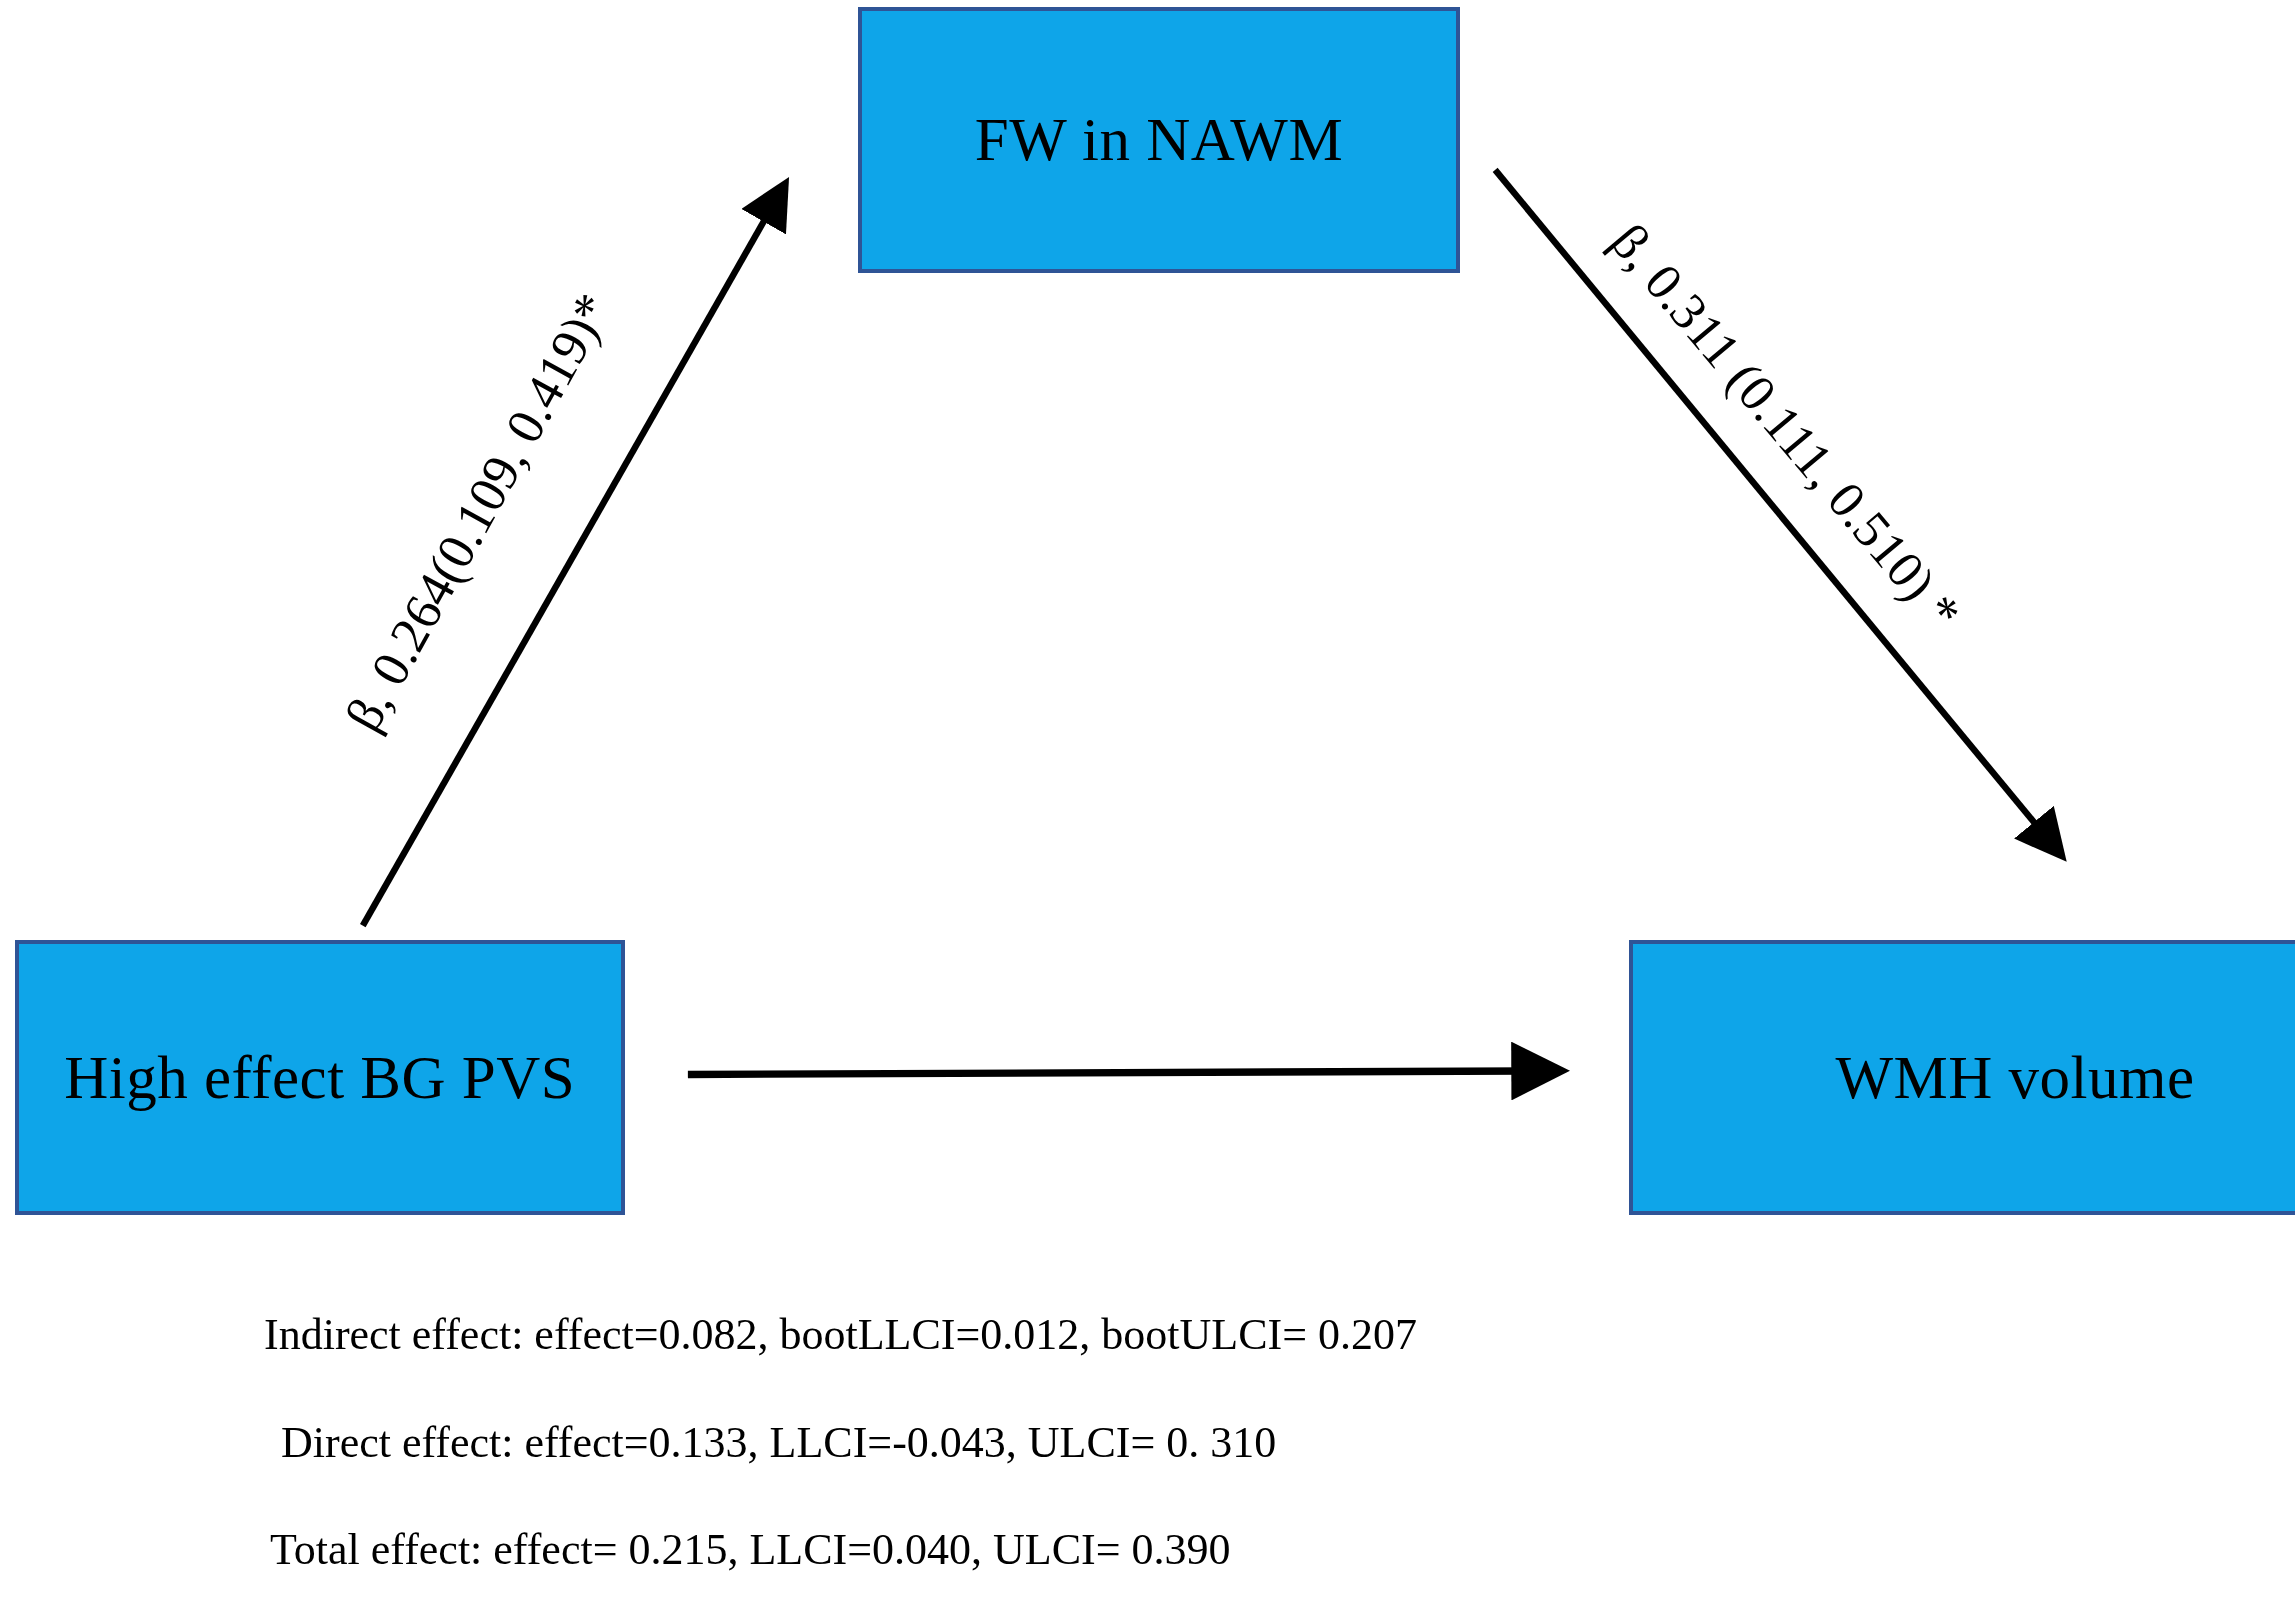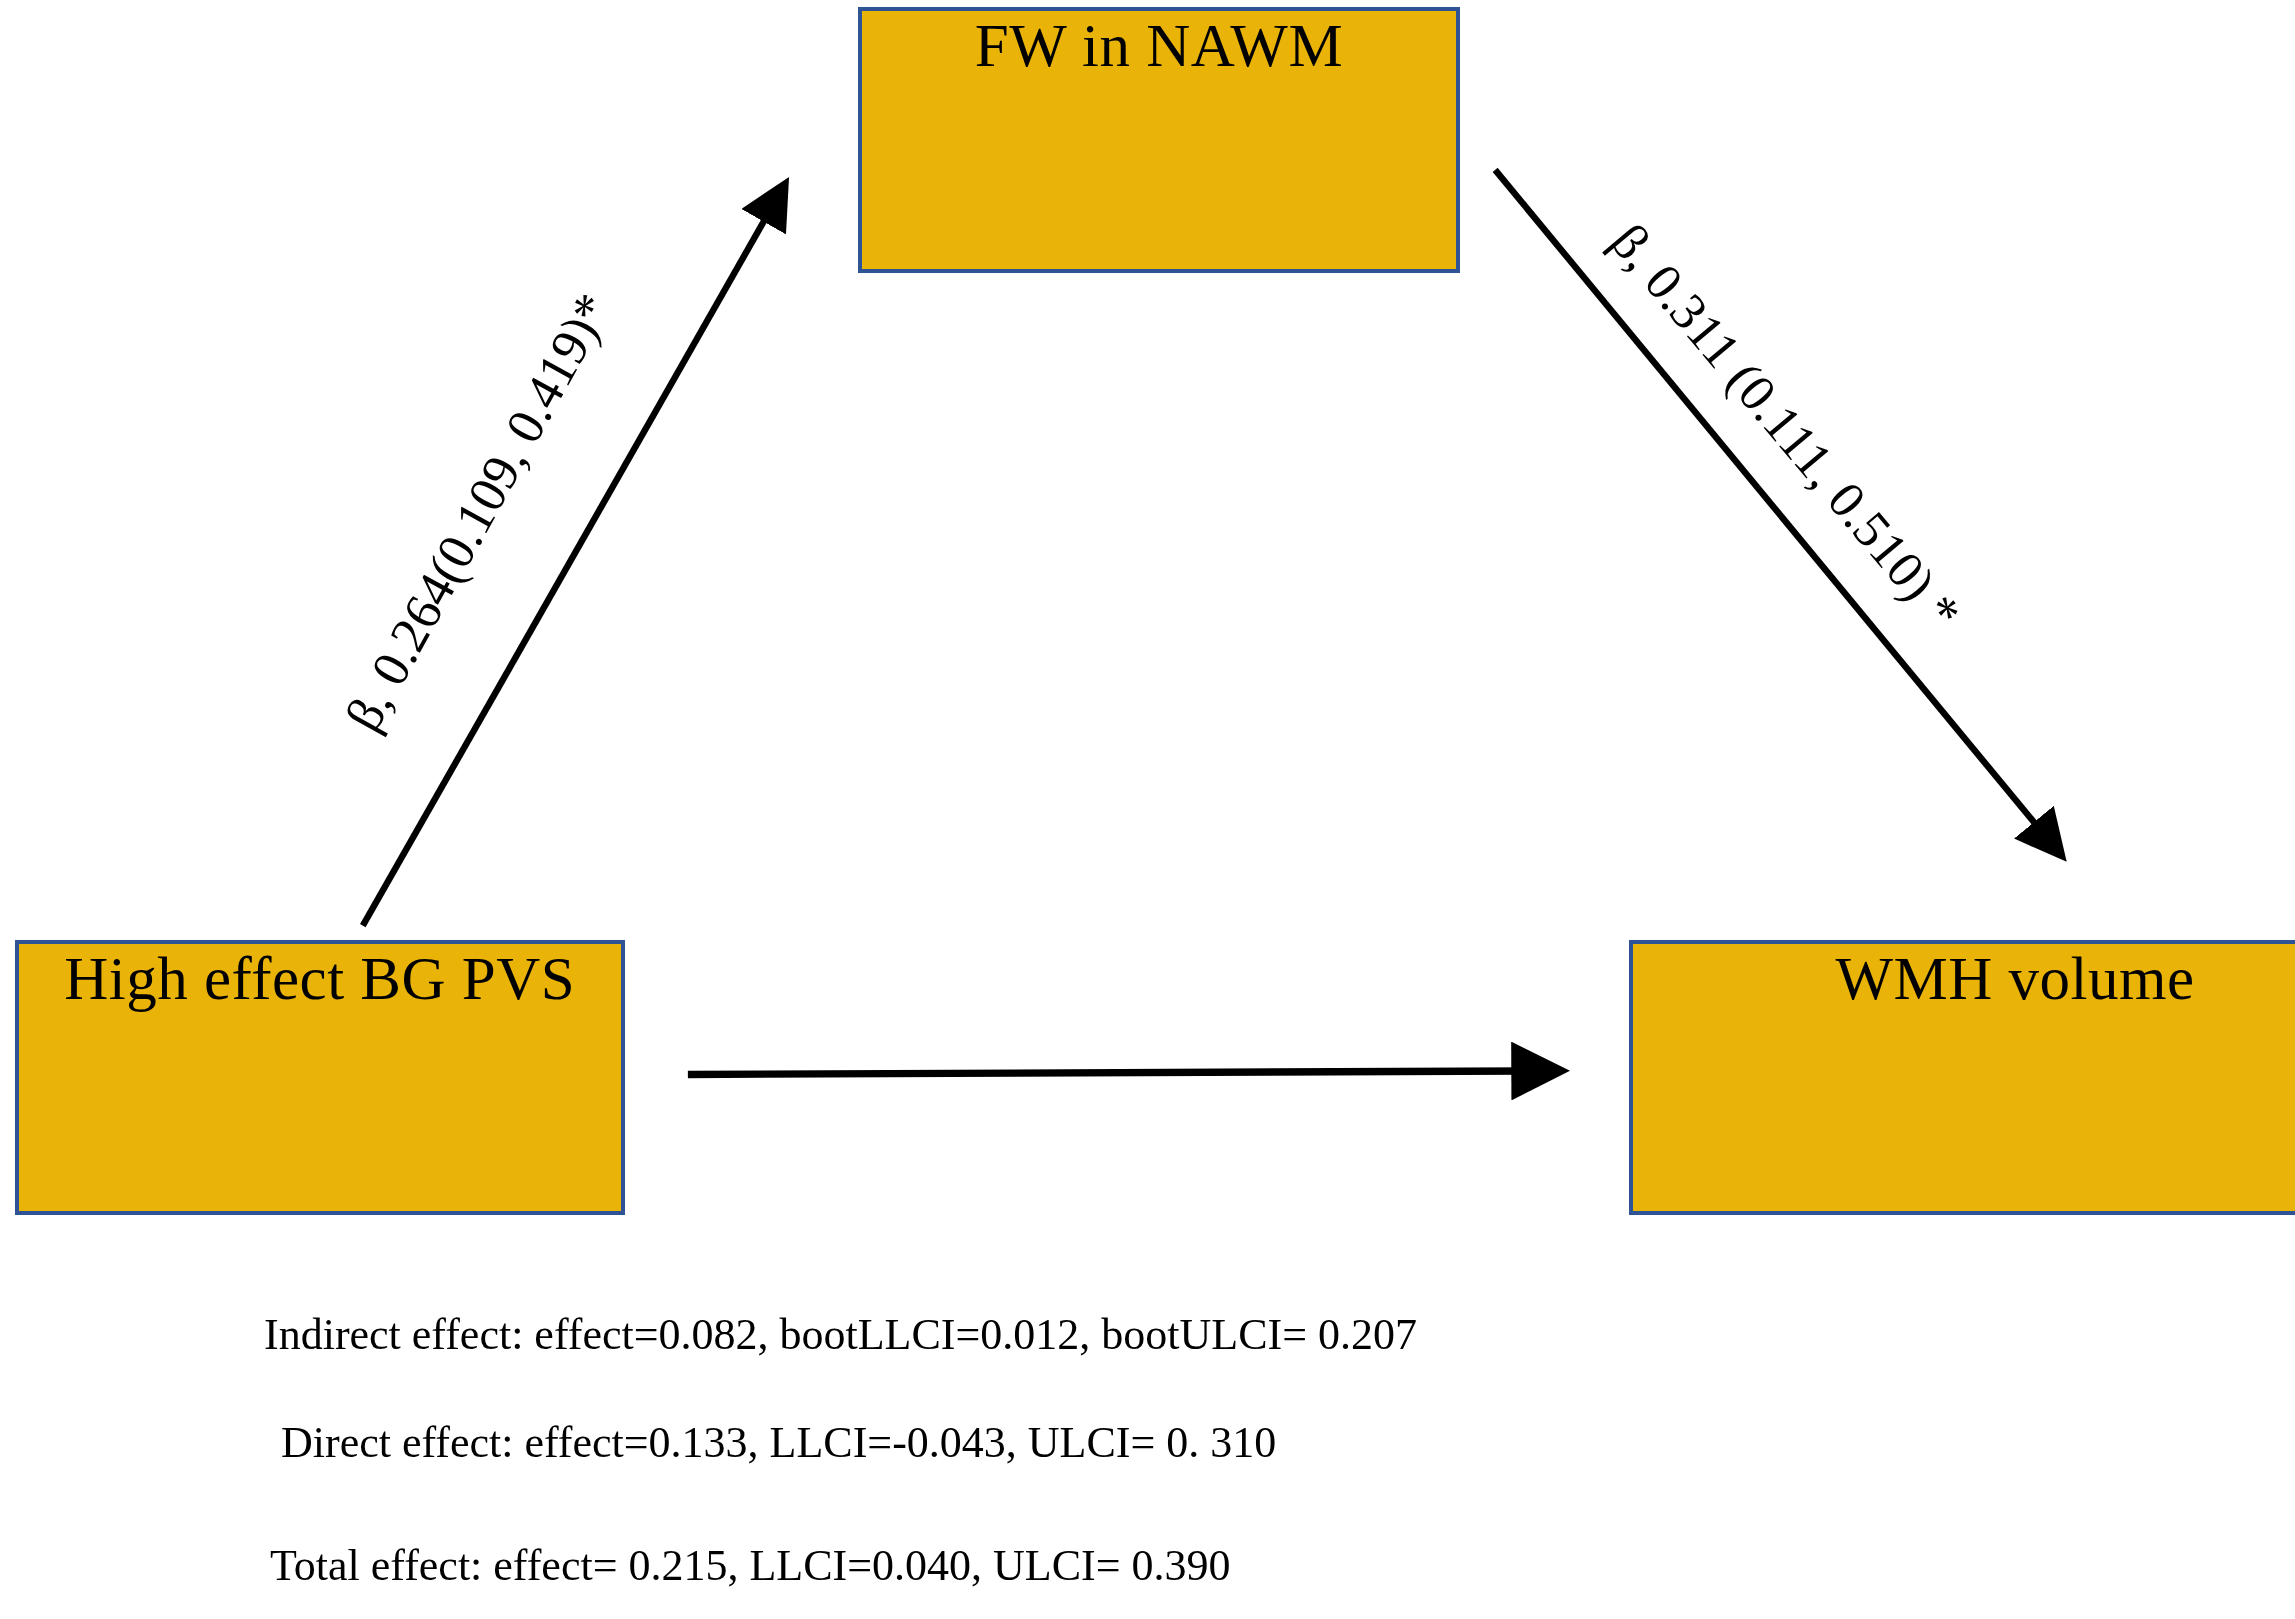--- a/index.html
+++ b/index.html
@@ -13,23 +13,24 @@
     overflow: hidden;
   }
   .arrow-layer {
     position: absolute;
     left: 0; top: 0;
     width: 2296px; height: 1620px;
   }
   .node {
     position: absolute;
     box-sizing: border-box;
-    background: #eab308;
+    background: #0ea5e9;
     border: 4.6px solid #2f5496;
     display: flex;
+    align-items: center;
     justify-content: center;
     font-size: 61px;
     letter-spacing: 0.5px;
   }
   .node-mediator  { left: 858px;  top: 7.3px;    width: 602px; height: 266px; }
   .node-predictor { left: 14.7px;   top: 940px; width: 610px; height: 275px; }
   .node-outcome   { left: 1629px; top: 940px; width: 772px; height: 275px; }
   .path-label {
     position: absolute;
     white-space: nowrap;
@@ -44,21 +45,21 @@
     transform: translate(-50%, -50%) rotate(50deg);
   }
   .effect-line {
     position: absolute;
     white-space: nowrap;
     font-size: 44px;
     line-height: 1.2;
   }
   .effect-indirect { left: 264px; top: 1309px; }
   .effect-direct   { left: 281px; top: 1417px; font-family: Liberation Serif, serif; }
-  .effect-total    { left: 270px; top: 1524px; margin-top: 16px; }
+  .effect-total    { left: 270px; top: 1524px; }
 </style>
 </head>
 <body>
 
 <div class="canvas">
 
   <svg class="arrow-layer" width="2296" height="1620" viewBox="0 0 2500 1764" xmlns="http://www.w3.org/2000/svg" aria-hidden="true">
     <defs>
       <marker id="arrowhead" viewBox="0 0 10 10" refX="8.5" refY="5" markerWidth="8" markerHeight="8" orient="auto-start-reverse">
         <path d="M 0 0 L 10 5 L 0 10 z" fill="#000000"></path>

